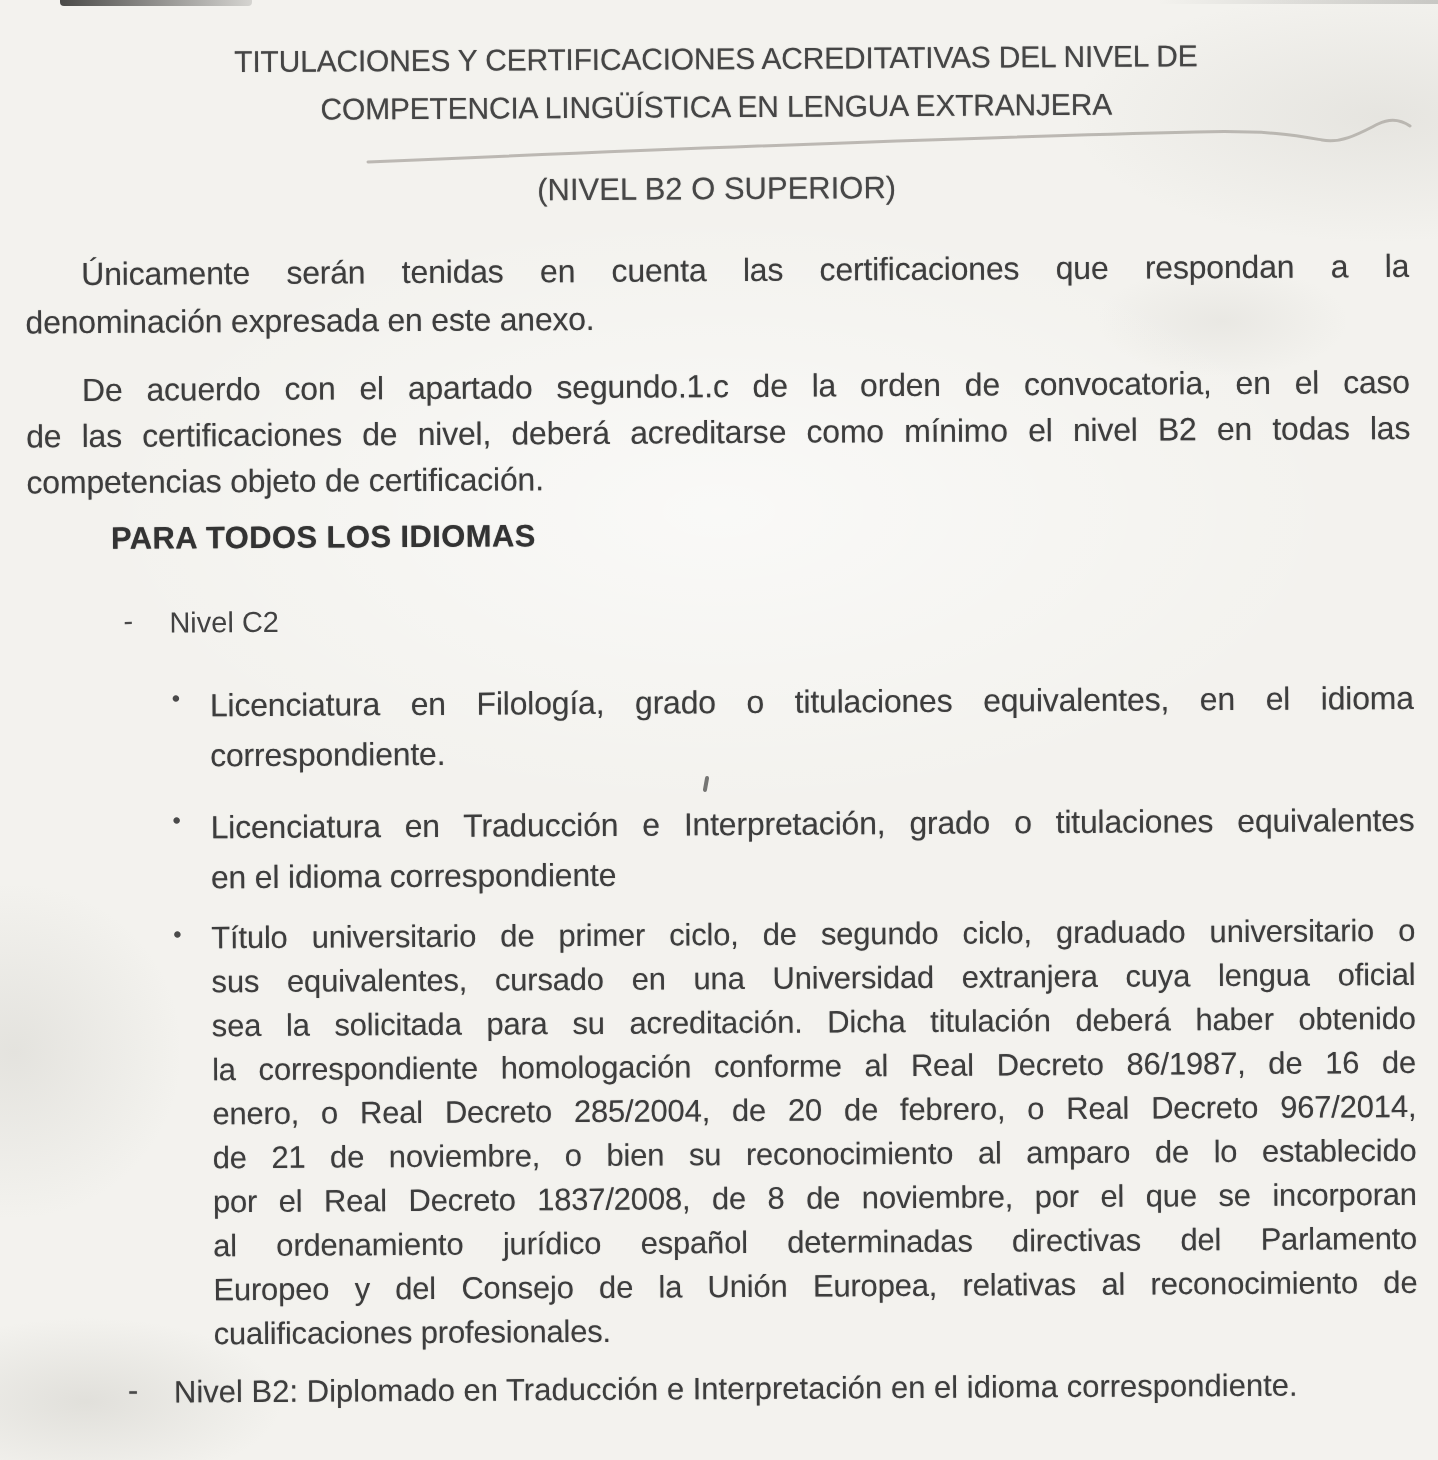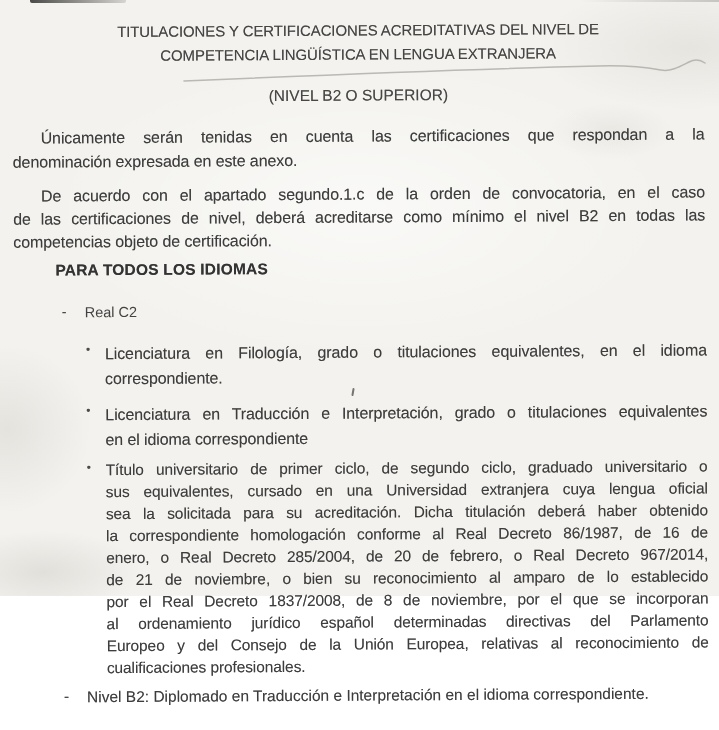--- a/index.html
+++ b/index.html
@@ -3,21 +3,21 @@
 <meta charset="utf-8">
 <style>
   html, body {
     margin: 0; padding: 0;
     width: 719px; height: 730px;
     overflow: hidden;
     font-family: "Liberation Sans", "DejaVu Sans", sans-serif;
   }
   .page {
     position: relative;
-    width: 719px; height: 596px;
+    width: 719px; height: 730px;
     background:
       radial-gradient(140px 60px at 6% 96%, rgba(160,158,150,.22), transparent 70%),
       radial-gradient(120px 120px at 1% 72%, rgba(160,158,150,.18), transparent 70%),
       radial-gradient(220px 90px at 96% 8%, rgba(162,159,150,.16), transparent 70%),
       radial-gradient(90px 40px at 85% 22%, rgba(162,159,150,.12), transparent 70%),
       radial-gradient(420px 200px at 50% 35%, rgba(255,255,255,.55), transparent 75%),
       #f3f2ee;
     color: #3c3c3c;
   }
   .content {
@@ -151,21 +151,21 @@
     <div class="para para-2 indent-first">
         <div class="tline">De acuerdo con el apartado segundo.1.c de la orden de convocatoria, en el caso</div>
         <div class="tline">de las certificaciones de nivel, deberá acreditarse como mínimo el nivel B2 en todas las</div>
         <div class="tline tlast">competencias objeto de certificación.</div>
       </div>
 
     <div class="section-heading">PARA TODOS LOS IDIOMAS</div>
 
     <div class="dash-item nivel-c2">
       <span class="dash">-</span>
-      <span>Real C2</span>
+      <span>Nivel C2</span>
     </div>
 
     <div class="bullet bullet-1">
       <span class="bmark">•</span>
       <div class="blines">
           <div class="tline">Licenciatura en Filología, grado o titulaciones equivalentes, en el idioma</div>
           <div class="tline tlast">correspondiente.</div>
         </div>
     </div>
 

